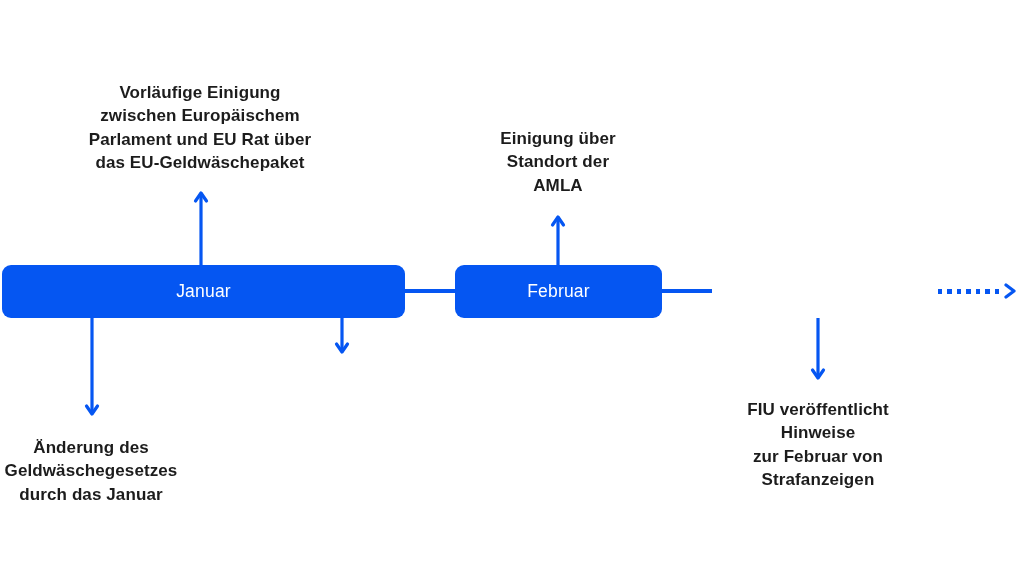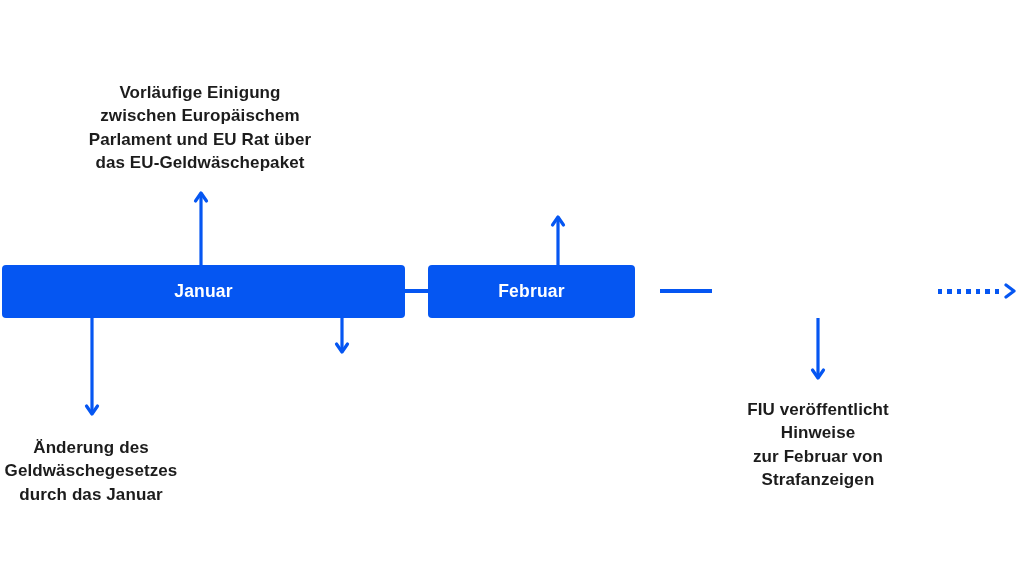--- a/index.html
+++ b/index.html
@@ -19,30 +19,30 @@
     background: var(--background);
     overflow: hidden;
   }
 
   
   .month-box {
     position: absolute;
     top: 265px;
     height: 53px;
     background: var(--brand-blue);
-    border-radius: 4px;
+    border-radius: 9px;
     color: var(--box-text);
     font-size: 17.5px;
-    font-weight: 700;
+    font-weight: 400;
     line-height: 53px;
     text-align: center;
     letter-spacing: 0.2px;
   }
   .box-jan { left: 2px;   width: 403px; }
-  .box-feb { left: 428px; width: 207px; }
+  .box-feb { left: 455px; width: 207px; }
   .box-mar { left: 710px; width: 220px; }
 
   
   .connector {
     position: absolute;
     top: 289px;
     height: 4px;
     background: var(--brand-blue);
   }
   .connector-1 { left: 403px; width: 54px; }
@@ -109,20 +109,23 @@
   <div class="annotation ann-jan-above">Vorläufige Einigung
 zwischen Europäischem
 Parlament und EU Rat über
 das EU-Geldwäschepaket</div>
 
   <div class="annotation ann-jan-below">Änderung des
 Geldwäschegesetzes
 durch das Januar</div>
 
 
+  <div class="annotation ann-feb-above">Einigung über
+Standort der
+AMLA</div>
 
   <div class="annotation ann-mar-below">FIU veröffentlicht Hinweise
 zur Februar von
 Strafanzeigen</div>
 
   <div class="arrow arrow-up-jan">
     <svg width="16" height="75" viewBox="0 0 16 75">
       <line x1="8" y1="75" x2="8" y2="5"></line>
       <polyline points="2.5,11 8,3 13.5,11"></polyline>
     </svg>

